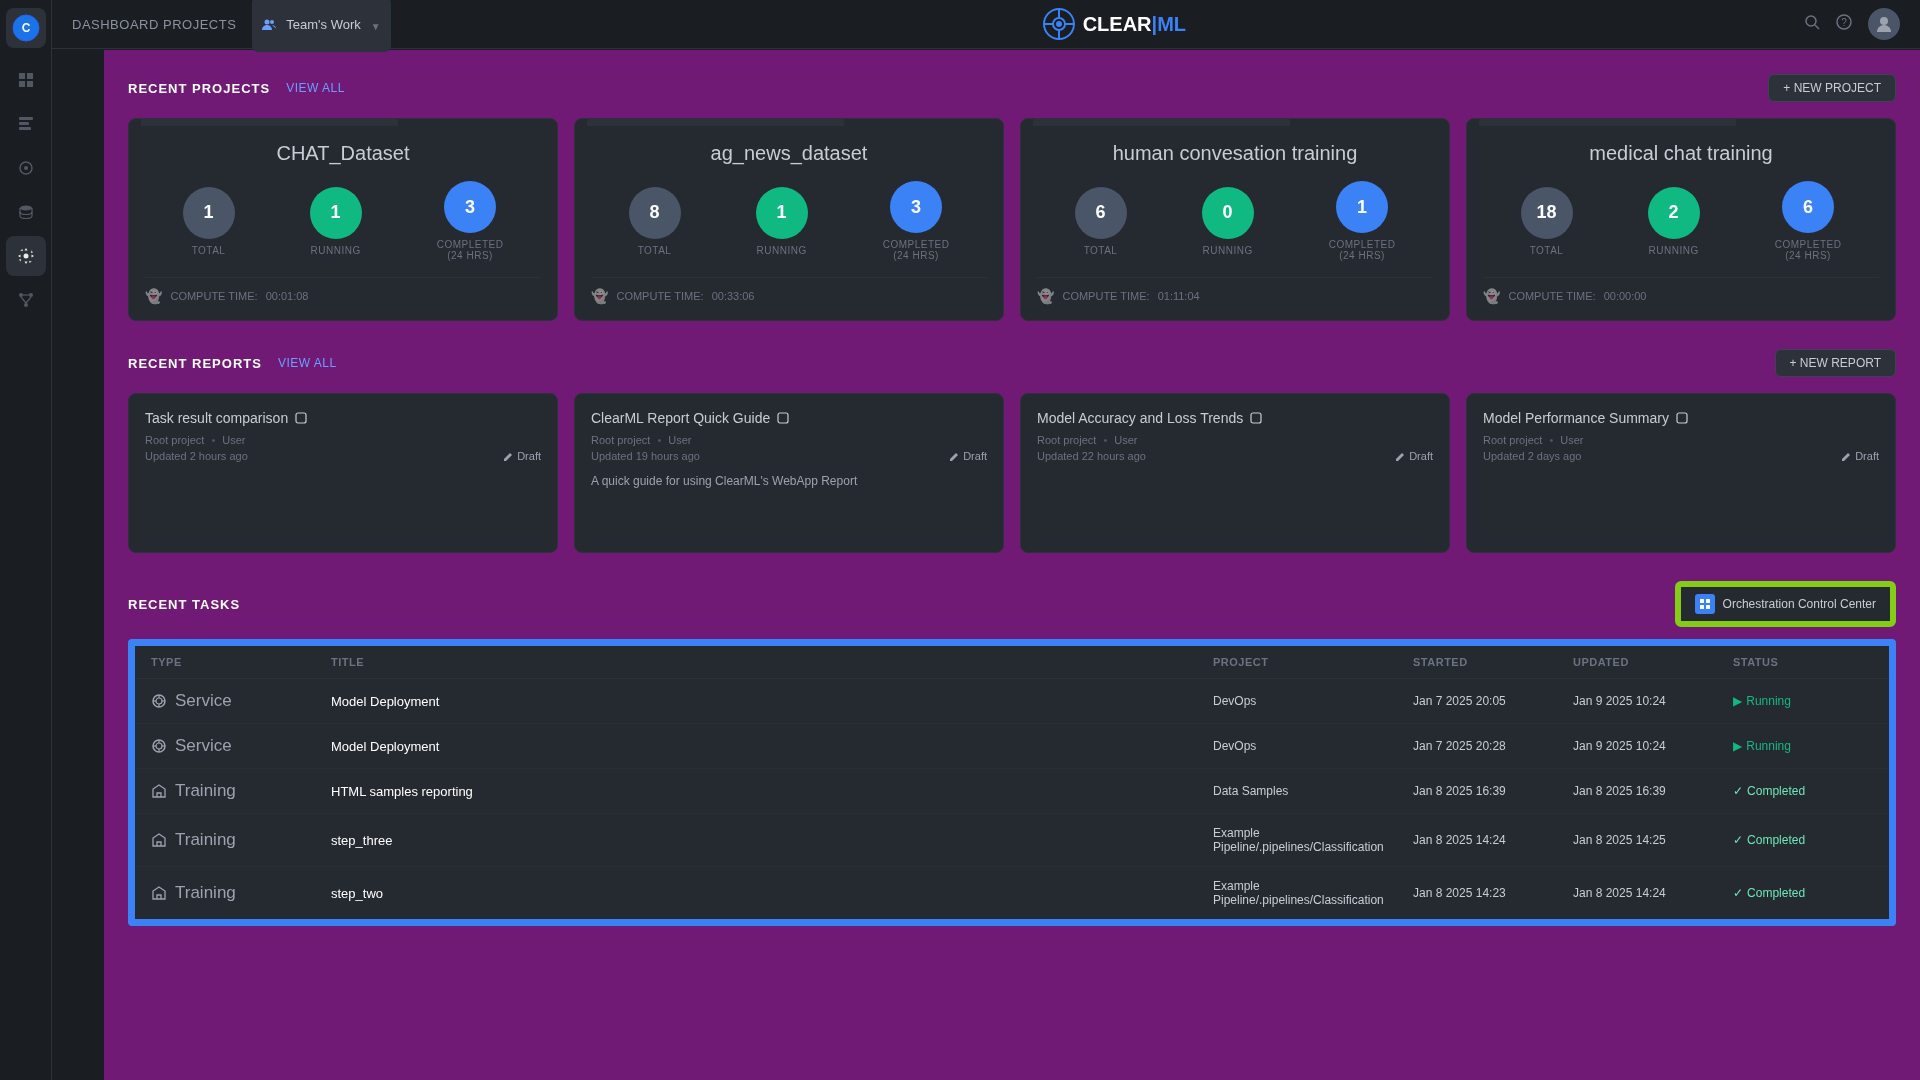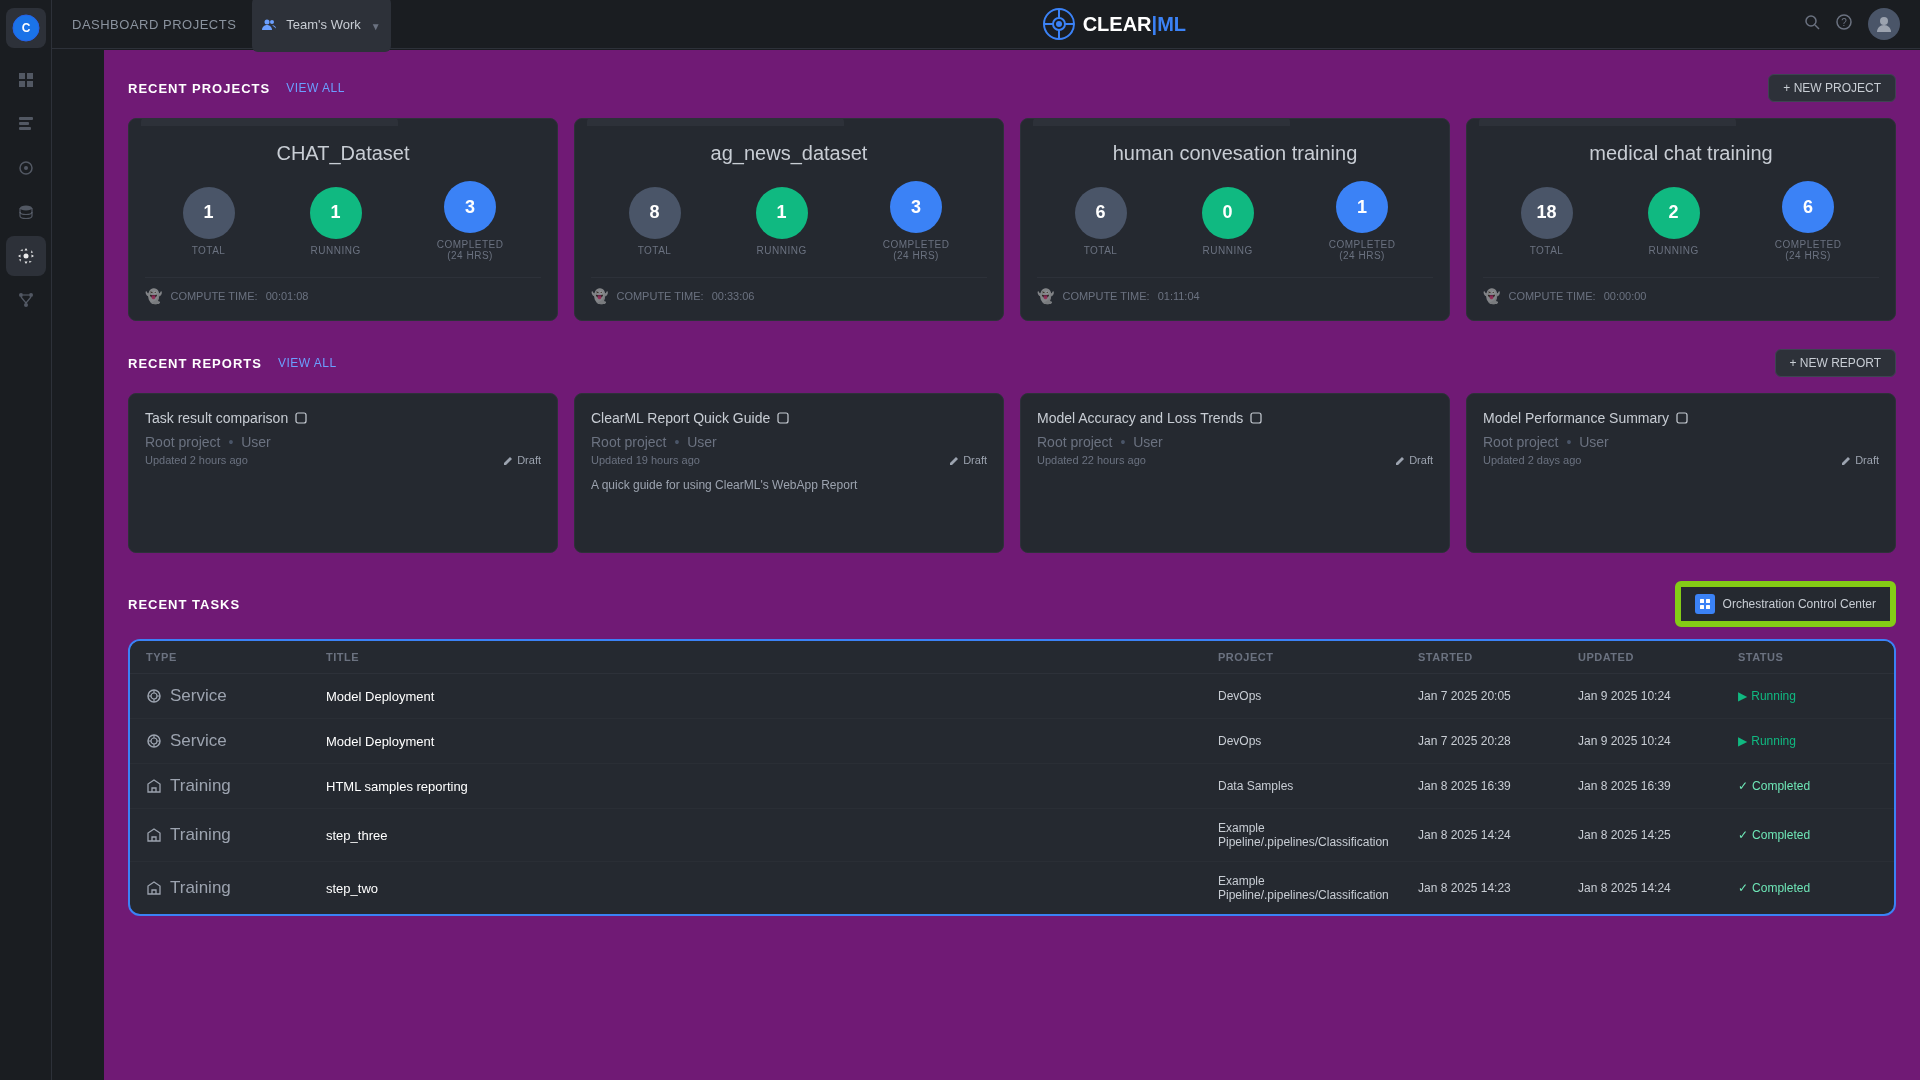--- a/index.html
+++ b/index.html
@@ -260,21 +260,21 @@
     .report-title {
       color: #c8cdd4;
       font-size: 14px;
       font-weight: 500;
       display: flex;
       align-items: center;
       gap: 6px;
     }
     .report-meta {
       color: #6b7280;
-      font-size: 14px;
+      font-size: 11px;
       margin-bottom: 4px;
     }
     .report-updated {
       color: #6b7280;
       font-size: 11px;
       display: flex;
       align-items: center;
       justify-content: space-between;
       margin-bottom: 12px;
     }
@@ -308,22 +308,22 @@
       cursor: pointer;
       font-size: 12px;
       display: flex;
       align-items: center;
       gap: 8px;
     }
 
     
     .tasks-table {
       background: #252930;
-      border-radius: 12px;
-      border: 2px solid #3b82f6;
+      border-radius: 4px;
+      border: 7px solid #3b82f6;
       overflow: hidden;
       width: 100%;
     }
     .table-header {
       display: grid;
       grid-template-columns: 180px 1fr 200px 160px 160px 140px;
       background: #252930;
       border-bottom: 1px solid #2d3139;
       padding: 10px 16px;
     }

